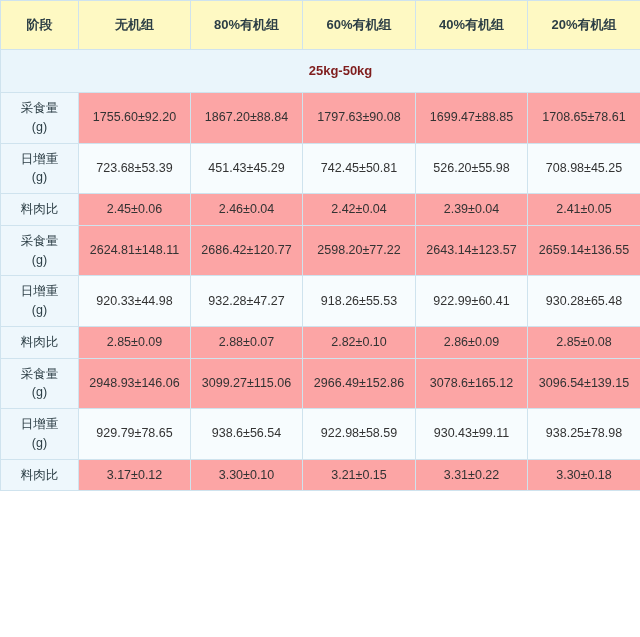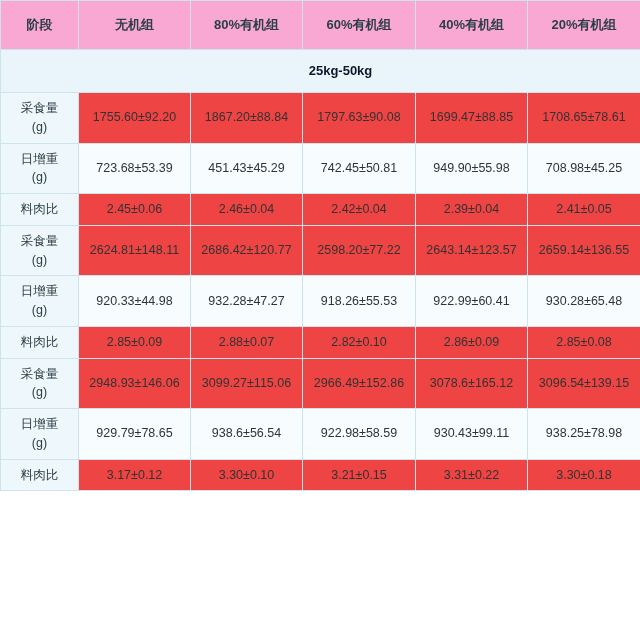--- a/index.html
+++ b/index.html
@@ -23,42 +23,42 @@
   table.data-table td,
   table.data-table th {
     border: 1px solid #cfe3ee;
     text-align: center;
     vertical-align: middle;
     padding: 6px 4px;
     line-height: 1.5;
     word-break: break-all;
   }
   thead th {
-    background: #f9a8d4;
+    background: #fef9c3;
     font-weight: bold;
     color: #2c3e45;
     height: 36px;
     font-size: 13px;
   }
   tr.section-row td {
     background: #eaf5fb;
     font-weight: bold;
-    color: #0f172a;
+    color: #7f1d1d;
     height: 30px;
     font-size: 13px;
     padding-left: 44px;
   }
   td.row-label {
     background: #eef7fc;
     font-weight: normal;
     color: #2c3e45;
     font-size: 12.5px;
   }
   td.value-cell {
-    background: #ef4444;
+    background: #fca5a5;
     color: #333333;
   }
   tr.alt td.value-cell {
     background: #f7fcfe;
     text-align: center;
   }
   .label-line {
     display: block;
   }
   col.c0 { width: 78px; }
@@ -107,21 +107,21 @@
       <td class="value-cell">1708.65±78.61</td>
     </tr>
     <tr class="alt">
       <td class="row-label">
         <span class="label-line">日增重</span>
         <span class="label-line">(g)</span>
       </td>
       <td class="value-cell">723.68±53.39</td>
       <td class="value-cell">451.43±45.29</td>
       <td class="value-cell">742.45±50.81</td>
-      <td class="value-cell">949.90±55.98</td>
+      <td class="value-cell">526.20±55.98</td>
       <td class="value-cell">708.98±45.25</td>
     </tr>
     <tr>
       <td class="row-label">
         <span class="label-line">料肉比</span>
       </td>
       <td class="value-cell">2.45±0.06</td>
       <td class="value-cell">2.46±0.04</td>
       <td class="value-cell">2.42±0.04</td>
       <td class="value-cell">2.39±0.04</td>

